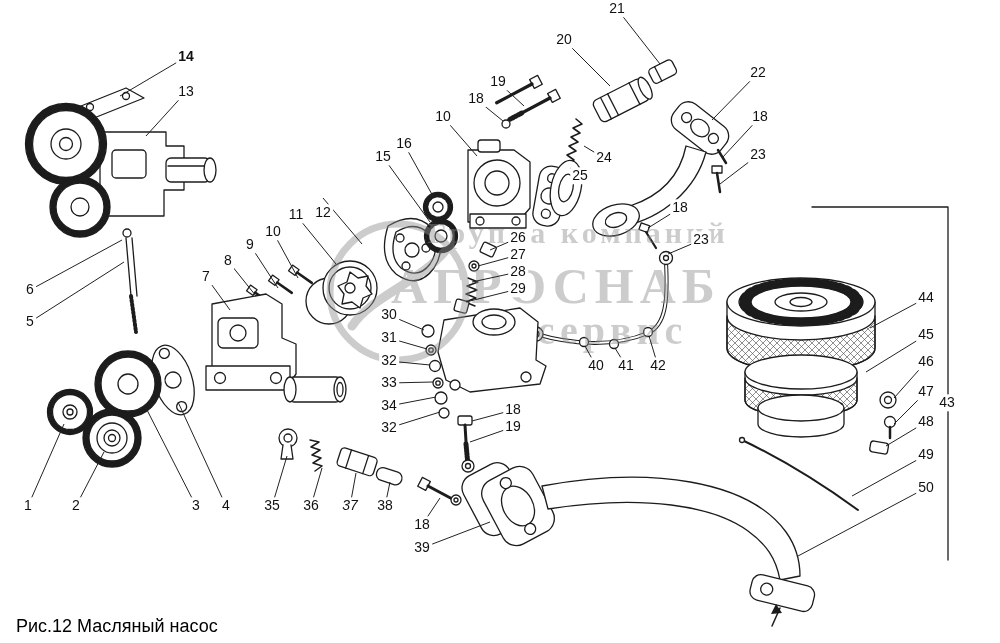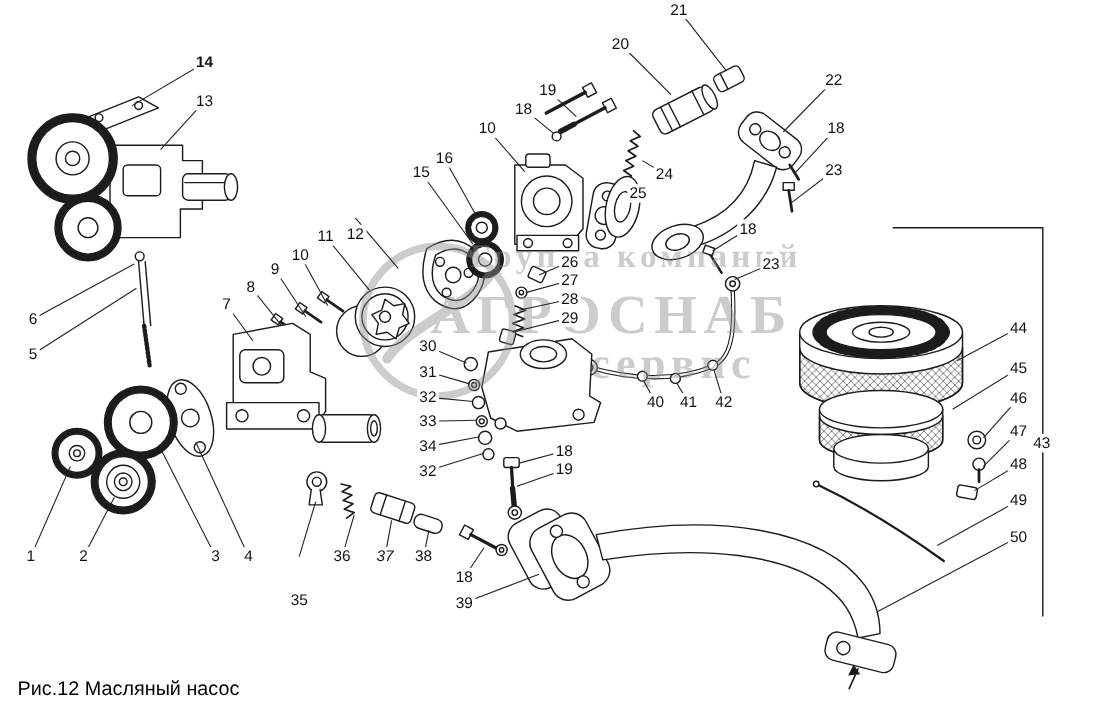--- a/index.html
+++ b/index.html
@@ -403,21 +403,21 @@
       <div class="callout" data-name="part-number-26" style="left: 518px; top: 238px;">26</div>
       <div class="callout" data-name="part-number-27" style="left: 518px; top: 255px;">27</div>
       <div class="callout" data-name="part-number-28" style="left: 518px; top: 272px;">28</div>
       <div class="callout" data-name="part-number-29" style="left: 518px; top: 289px;">29</div>
       <div class="callout" data-name="part-number-30" style="left: 389px; top: 315px;">30</div>
       <div class="callout" data-name="part-number-31" style="left: 389px; top: 338px;">31</div>
       <div class="callout" data-name="part-number-32" style="left: 389px; top: 361px;">32</div>
       <div class="callout" data-name="part-number-33" style="left: 389px; top: 383px;">33</div>
       <div class="callout" data-name="part-number-34" style="left: 389px; top: 406px;">34</div>
       <div class="callout" data-name="part-number-32" style="left: 389px; top: 428px;">32</div>
-      <div class="callout" data-name="part-number-35" style="left: 272px; top: 506px; margin-top: 40px;">35</div>
+      <div class="callout" data-name="part-number-35" style="left: 272px; top: 506px;">35</div>
       <div class="callout" data-name="part-number-36" style="left: 311px; top: 506px;">36</div>
       <div class="callout" data-name="part-number-37" style="left: 350px; top: 506px; font-style: italic;">37</div>
       <div class="callout" data-name="part-number-38" style="left: 385px; top: 506px;">38</div>
       <div class="callout" data-name="part-number-18" style="left: 422px; top: 525px;">18</div>
       <div class="callout" data-name="part-number-39" style="left: 422px; top: 548px;">39</div>
       <div class="callout" data-name="part-number-18" style="left: 513px; top: 410px;">18</div>
       <div class="callout" data-name="part-number-19" style="left: 513px; top: 427px;">19</div>
       <div class="callout" data-name="part-number-40" style="left: 596px; top: 366px;">40</div>
       <div class="callout" data-name="part-number-41" style="left: 626px; top: 366px;">41</div>
       <div class="callout" data-name="part-number-42" style="left: 658px; top: 366px;">42</div>

